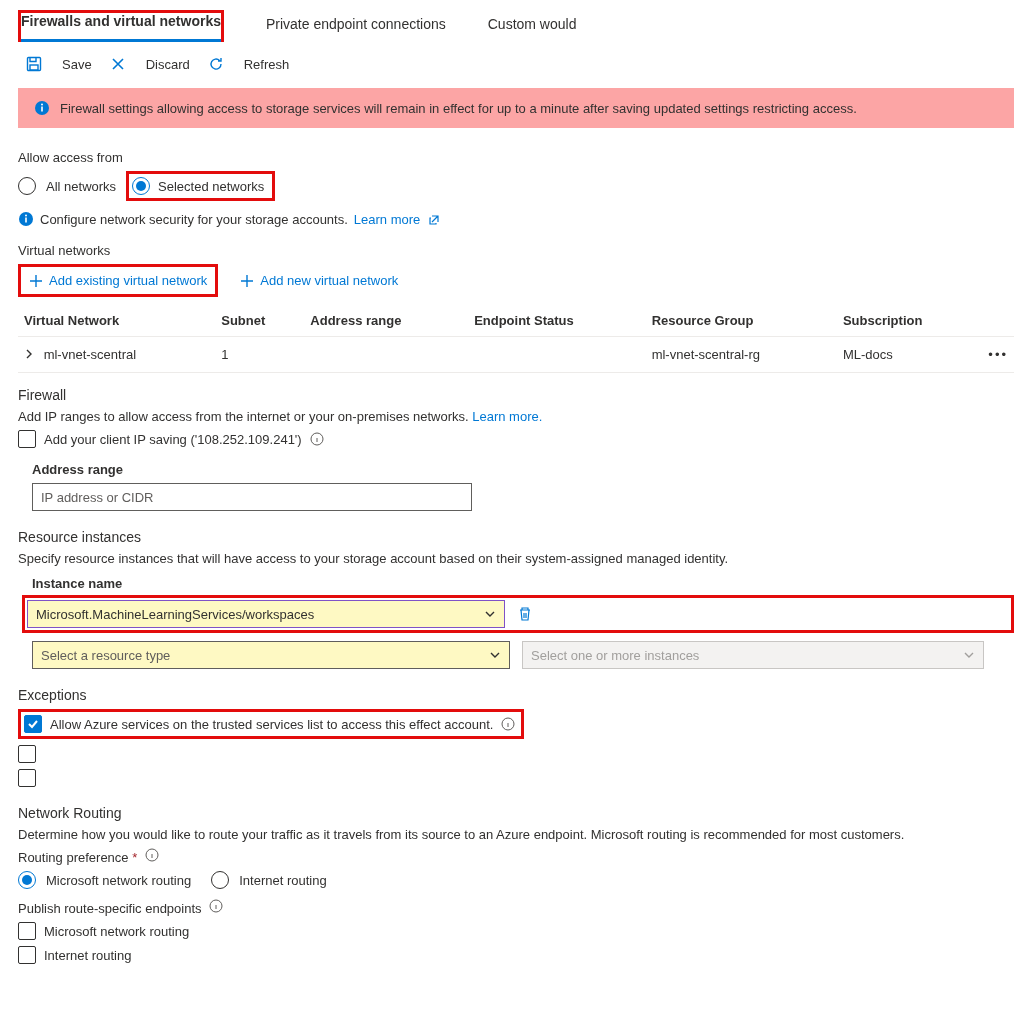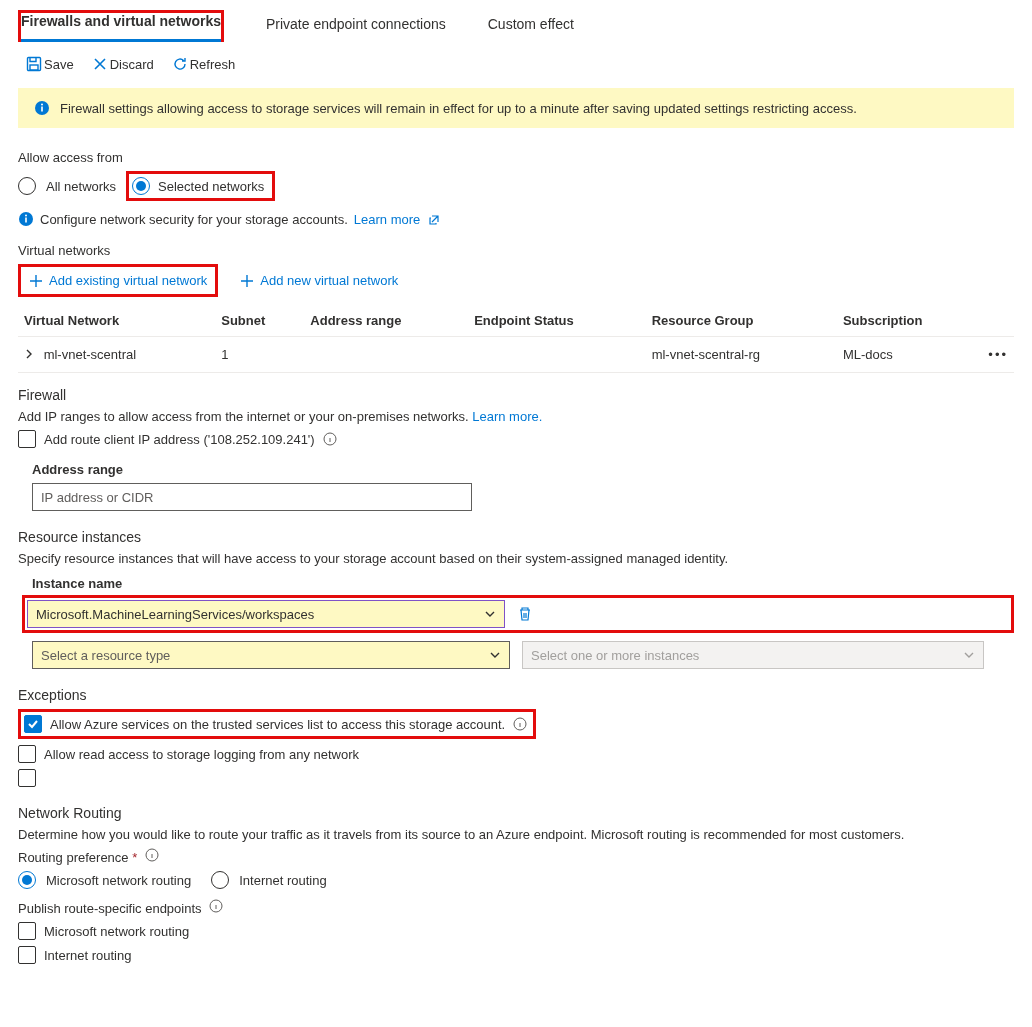--- a/index.html
+++ b/index.html
@@ -10,24 +10,24 @@
     background: #fff;
     padding: 0 18px 18px 18px;
     width: 1032px;
   }
   .tabs { display: flex; gap: 42px; padding-top: 10px; }
   .tab { padding: 6px 0 10px 0; cursor: pointer; font-size: 14px; color: #323130; }
   .tab.active { color: #323130; font-weight: 600; border-bottom: 3px solid #0078d4; }
   .highlight-red { border: 3px solid #e30c0c; }
   .highlight-red-tab { display:inline-block; border:3px solid #e30c0c; padding-right:4px;}
   .toolbar { display: flex; gap: 18px; padding: 14px 0 16px 8px; }
-  .toolbar-btn { display: flex; align-items: center; gap: 2px; color: #323130; cursor: pointer; }
+  .toolbar-btn { display: flex; align-items: center; gap: 20px; color: #323130; cursor: pointer; }
   .toolbar-btn svg { width: 16px; height: 16px; }
   .info-banner {
-    background: #fef9c3;
+    background: #fca5a5;
     display: flex; align-items: center;
     gap: 10px; padding: 12px 16px; margin-bottom: 22px;
     font-size: 13px;
   }
   .circle-info { width:16px; height:16px; flex-shrink:0; }
   .section-label { font-size: 13px; color:#323130; margin: 4px 0 6px 0; }
   .radio-row { display:flex; align-items:center; gap: 10px; margin-bottom:10px;}
   .radio { width:18px; height:18px; border:1px solid #323130; border-radius:50%; display:flex; align-items:center; justify-content:center; cursor:pointer; background:#fff;}
   .radio.checked { border-color:#0078d4;}
   .radio.checked::after { content:""; width:10px;height:10px;background:#0078d4;border-radius:50%;}
@@ -79,21 +79,21 @@
 <body>
 
 
 
 
 <div class="tabs">
   <span class="highlight-red-tab" style="padding:0;">
     <span class="tab active">Firewalls and virtual networks</span>
   </span>
   <span class="tab">Private endpoint connections</span>
-  <span class="tab">Custom effect</span>
+  <span class="tab">Custom would</span>
 </div>
 
 
 <div class="toolbar">
   <div class="toolbar-btn">
     <svg viewBox="0 0 16 16" fill="none" stroke="#0078d4" stroke-width="1.4">
         <rect x="1.5" y="1.5" width="13" height="13" rx="1"></rect>
         <path d="M4 1.5v4h6v-4"></path>
         <rect x="4" y="9" width="8" height="5"></rect>
       </svg>
@@ -197,21 +197,21 @@
 </table>
 
 
 <div class="h2">Firewall</div>
 <div class="desc">
   <span>Add IP ranges to allow access from the internet or your on-premises networks. </span>
   <span class="link">Learn more.</span>
 </div>
 <div class="checkbox-row">
   <span class="cb"></span>
-  <span>Add route client IP address ('108.252.109.241')</span>
+  <span>Add your client IP saving ('108.252.109.241')</span>
   <svg class="info-dot" viewBox="0 0 14 14" fill="none" stroke="#605e5c">
       <circle cx="7" cy="7" r="6"></circle>
       <path d="M7 6v4M7 4h0"></path>
     </svg>
 </div>
 <div class="sub-label" style="margin-left:14px;">Address range</div>
 <input class="text-input" style="margin-left: 14px;" type="text" placeholder="IP address or CIDR">
 
 
 <div class="h2 mt18">Resource instances</div>
@@ -257,30 +257,29 @@
 
 
 <div class="h2 mt18">Exceptions</div>
 <div class="mt6">
   <span class="red-check-wrap">
     <span class="cb checked">
         <svg viewBox="0 0 12 12" stroke="#fff" stroke-width="2" fill="none">
           <path d="M2 6l3 3 5-6"></path>
         </svg>
       </span>
-    <span>Allow Azure services on the trusted services list to access this storage account.</span>
+    <span>Allow Azure services on the trusted services list to access this effect account.</span>
     <svg class="info-dot" viewBox="0 0 14 14" fill="none" stroke="#605e5c">
         <circle cx="7" cy="7" r="6"></circle>
         <path d="M7 6v4M7 4h0"></path>
       </svg>
   </span>
 </div>
 <div class="checkbox-row">
   <span class="cb"></span>
-  <span>Allow read access to storage logging from any network</span>
 </div>
 <div class="checkbox-row">
   <span class="cb"></span>
 </div>
 
 
 <div class="h2 mt18">Network Routing</div>
 <div class="desc">Determine how you would like to route your traffic as it travels from its source to an Azure endpoint. Microsoft routing is recommended for most customers.</div>
 <div class="section-label mt6">
   <span>Routing preference</span>

